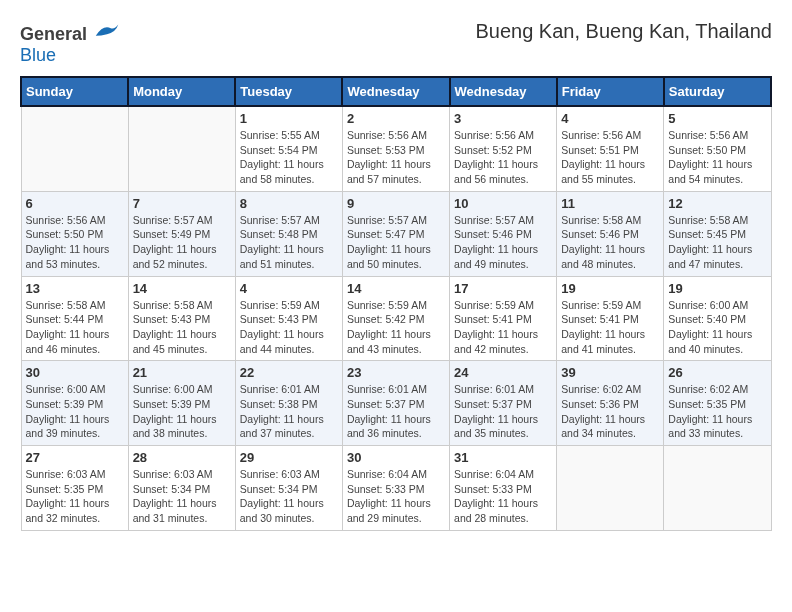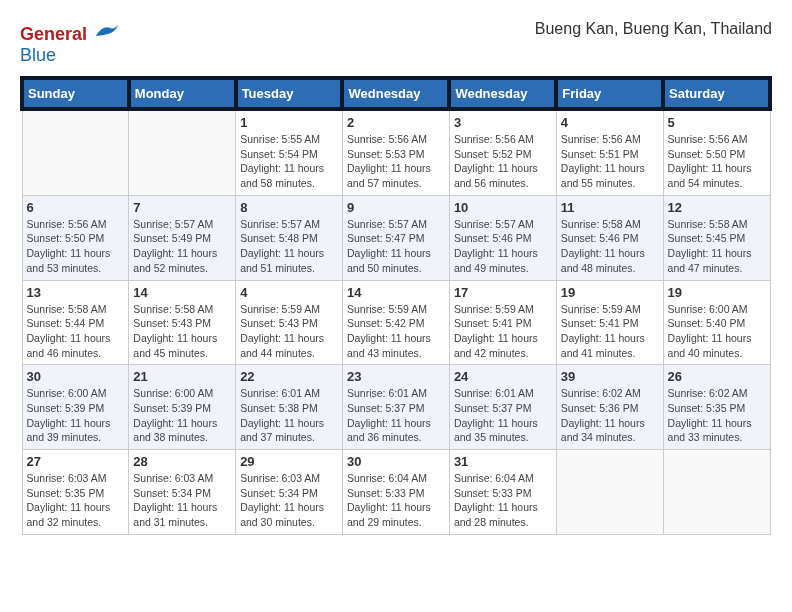--- a/index.html
+++ b/index.html
@@ -17,21 +17,21 @@
       margin-bottom: 10px;
     }
     .logo {
       display: flex;
       flex-direction: column;
       align-items: flex-start;
     }
     .logo-general {
       font-size: 18px;
       font-weight: bold;
-      color: #b91c1c;
+      color: #404040;
     }
     .logo-blue {
       font-size: 18px;
       font-weight: normal;
       color: #1a6eb5;
     }
     .logo-bird {
       width: 30px;
       height: 20px;
     }
@@ -42,36 +42,36 @@
     }
     .title-block {
       text-align: right;
     }
     .month-title {
       font-size: 36px;
       font-weight: bold;
       color: #333;
     }
     .location {
-      font-size: 16px;
+      font-size: 20px;
       color: #333;
     }
     .calendar {
       width: 100%;
       border-collapse: collapse;
       font-size: 11px;
     }
     .calendar thead tr th {
       background-color: #2d6db5;
       color: #fff;
       padding: 6px 4px;
       text-align: left;
       font-size: 13px;
       font-weight: bold;
-      border: 4px solid #0f172a;
+      border: 2px solid #0f172a;
     }
     .calendar tbody tr td {
       vertical-align: top;
       border: 1px solid #ccc;
       padding: 4px;
       min-height: 80px;
       width: 107px;
     }
     .calendar tbody tr td.empty {
       background: #f9f9f9;

